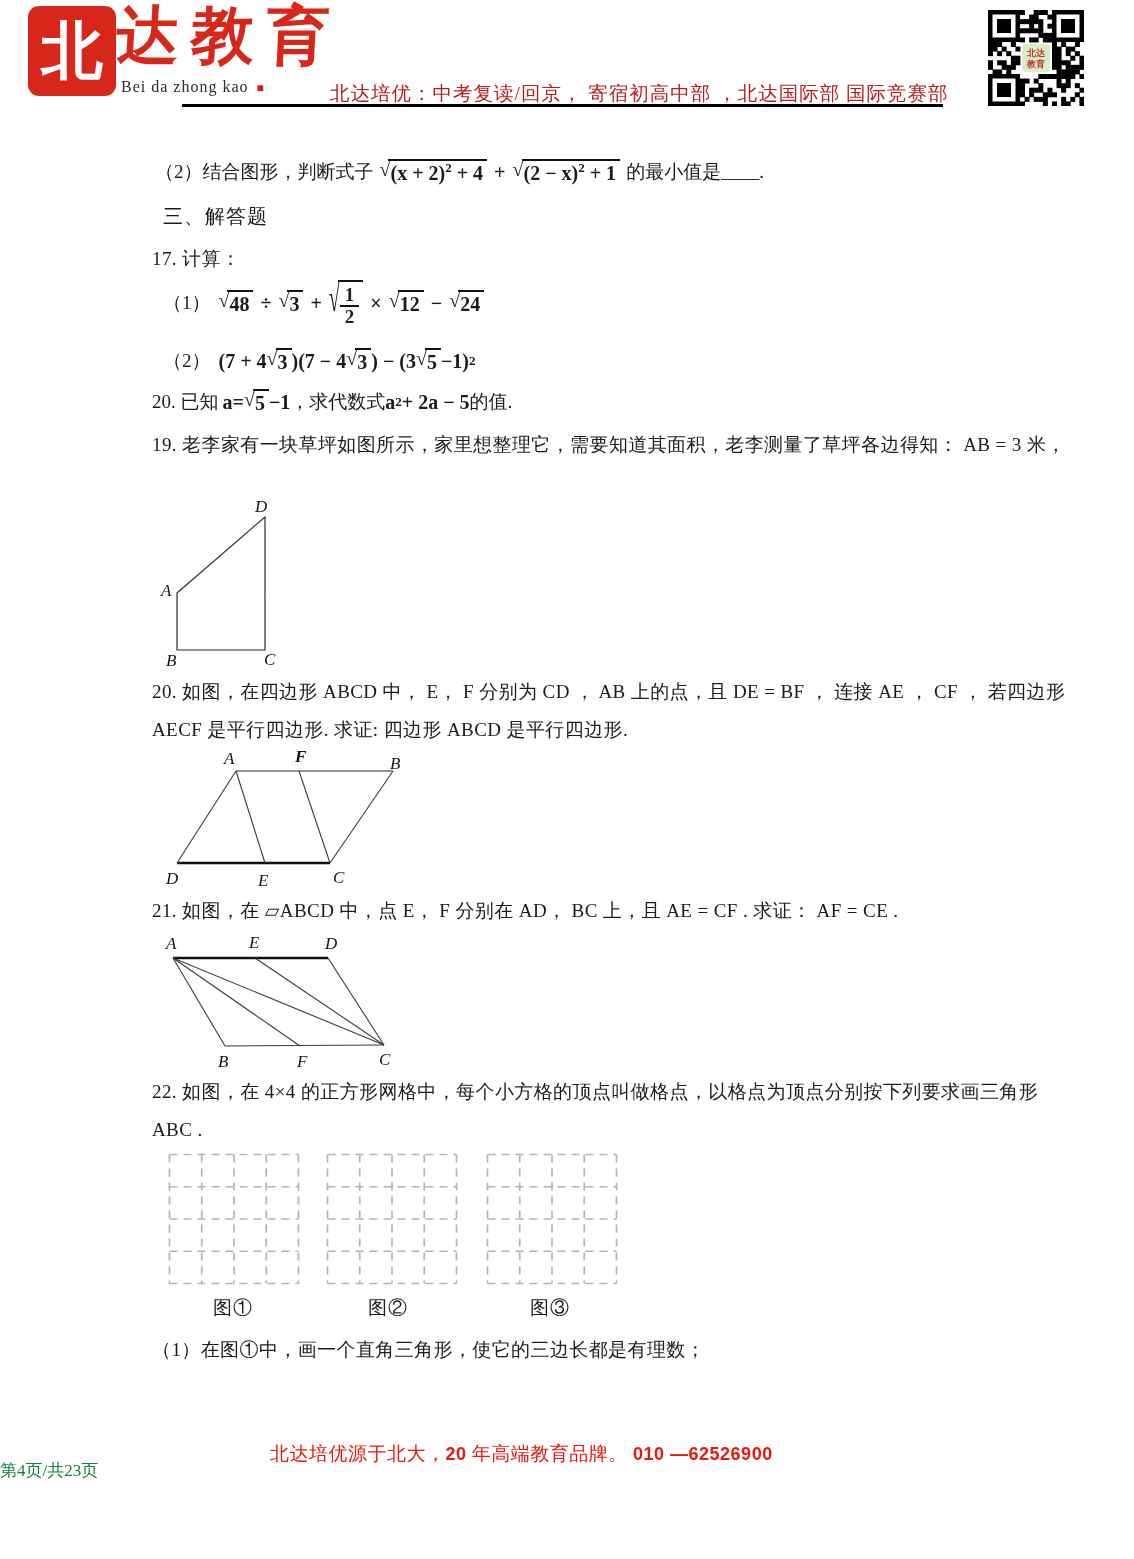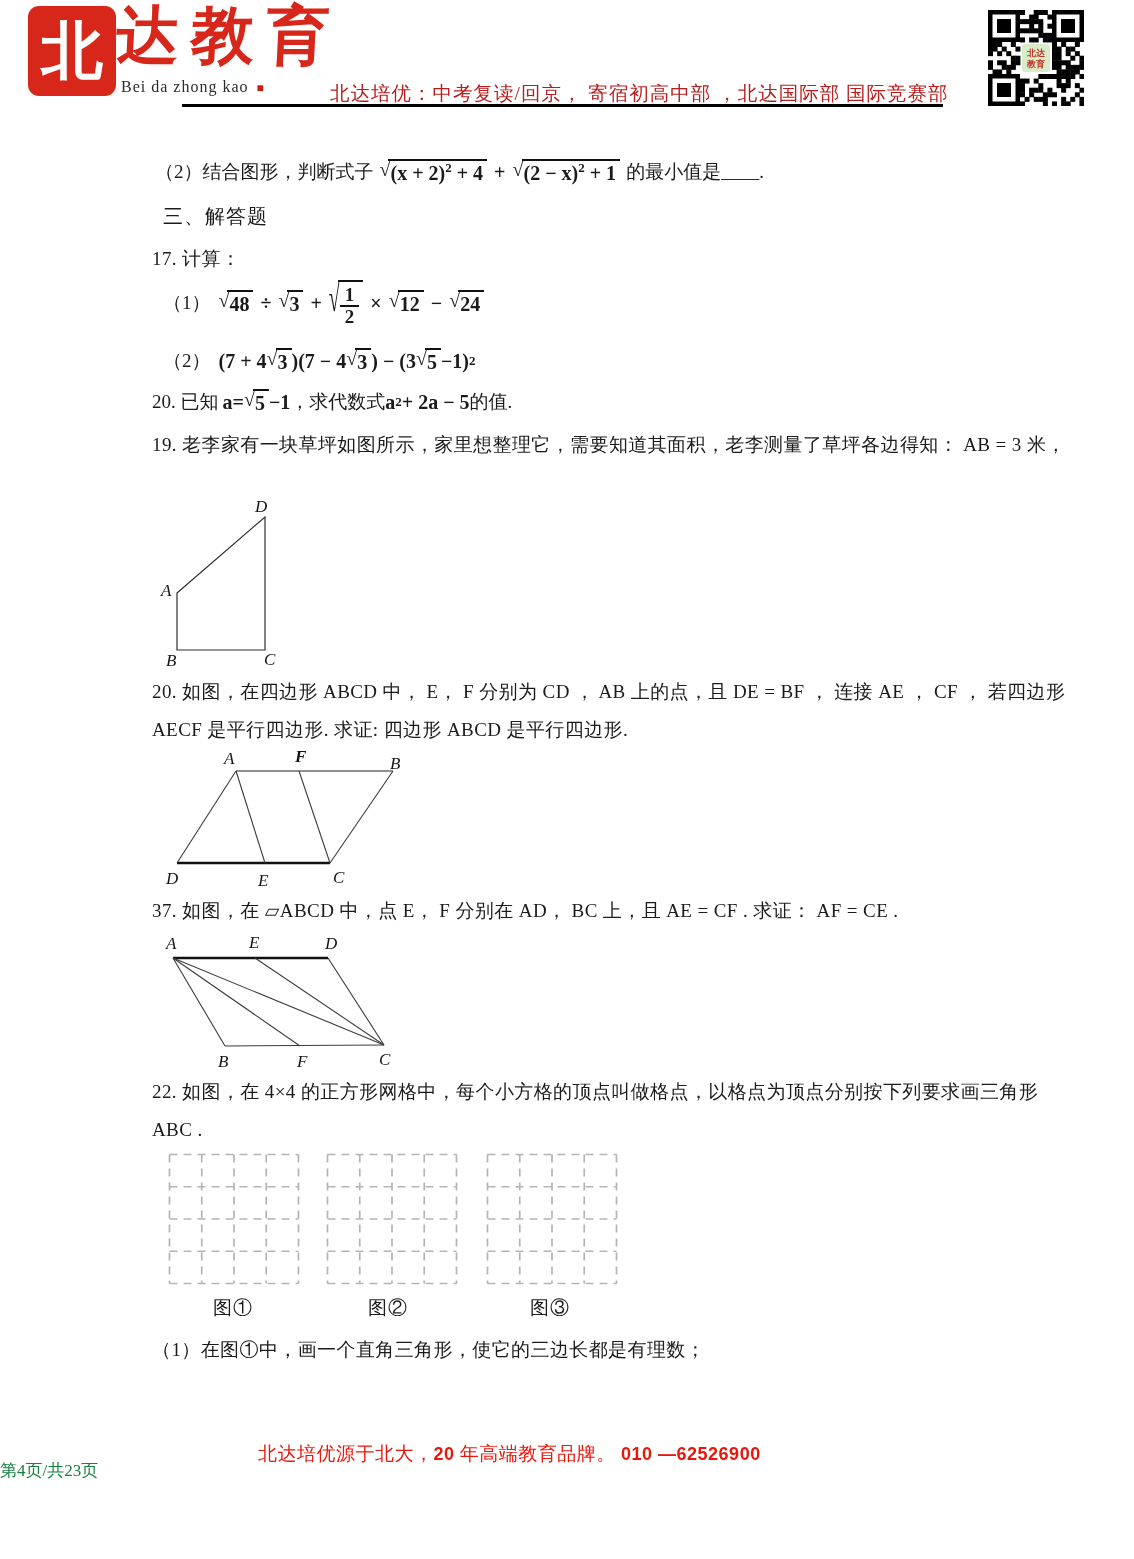--- a/index.html
+++ b/index.html
@@ -1,19 +1,19 @@
 <!DOCTYPE html>
 <html><head>
 <meta charset="utf-8">
 <style>
   html,body{margin:0;padding:0;background:#ffffff;}
   .page{position:relative;width:1134px;height:1559px;background:#fff;overflow:hidden;
         font-family:"Liberation Serif","DejaVu Serif",serif;color:#1b1b1b;}
   .abs{position:absolute;}
-  .nowrap{white-space:nowrap;}
+  .nowrap{white-space:nowrap;margin-left:12px;}
 
   
   .stamp{left:30px;top:8px;width:84px;height:86px;background:#d7271b;border-radius:9px;
          display:flex;align-items:center;justify-content:center;box-shadow:0 0 0 2px #d7271b;}
   .stamp span{color:#fff;font-size:62px;font-weight:900;line-height:1;font-family:"Liberation Serif",serif;}
   .brand{left:116px;top:2px;font-size:63px;font-weight:900;color:#d7271b;letter-spacing:12px;
          transform:skewX(-3deg);line-height:1.1;}
   .brand-sub{left:121px;top:78px;font-size:16px;color:#2b2b2b;letter-spacing:1px;}
   .brand-sub .red-sq{color:#cf1d12;font-size:12px;margin-left:8px;}
   .tagline{left:330px;top:80px;font-size:19.5px;color:#b91c1c;letter-spacing:1px;}
@@ -332,21 +332,21 @@
     <line class="edge" x1="139" y1="26" x2="170" y2="118"></line>
     <line class="edge" x1="170" y1="118" x2="233" y2="26"></line>
     <text class="lbl" x="64" y="19">A</text>
     <text class="lbl" x="135" y="17" font-weight="bold">F</text>
     <text class="lbl" x="230" y="24">B</text>
     <text class="lbl" x="6" y="139">D</text>
     <text class="lbl" x="98" y="141">E</text>
     <text class="lbl" x="173" y="138">C</text>
   </svg>
 
-  <div class="p" style="left:152px;top:898px;">37. 如图，在 ▱ABCD 中，点 E， F 分别在 AD， BC 上，且 AE = CF . 求证： AF = CE .</div>
+  <div class="p" style="left:152px;top:898px;">21. 如图，在 ▱ABCD 中，点 E， F 分别在 AD， BC 上，且 AE = CF . 求证： AF = CE .</div>
 
   <svg class="abs" style="left:155px;top:933px;" width="245" height="138" viewBox="0 0 245 138">
     <line class="edge-bold" x1="18" y1="25" x2="173" y2="25"></line>
     <line class="edge" x1="70" y1="113" x2="229" y2="112"></line>
     <line class="edge" x1="18" y1="25" x2="70" y2="113"></line>
     <line class="edge" x1="173" y1="25" x2="229" y2="112"></line>
     <line class="edge" x1="18" y1="25" x2="229" y2="112"></line>
     <line class="edge" x1="18" y1="25" x2="145" y2="113"></line>
     <line class="edge" x1="100" y1="25" x2="229" y2="112"></line>
     <text class="lbl" x="11" y="16">A</text>

